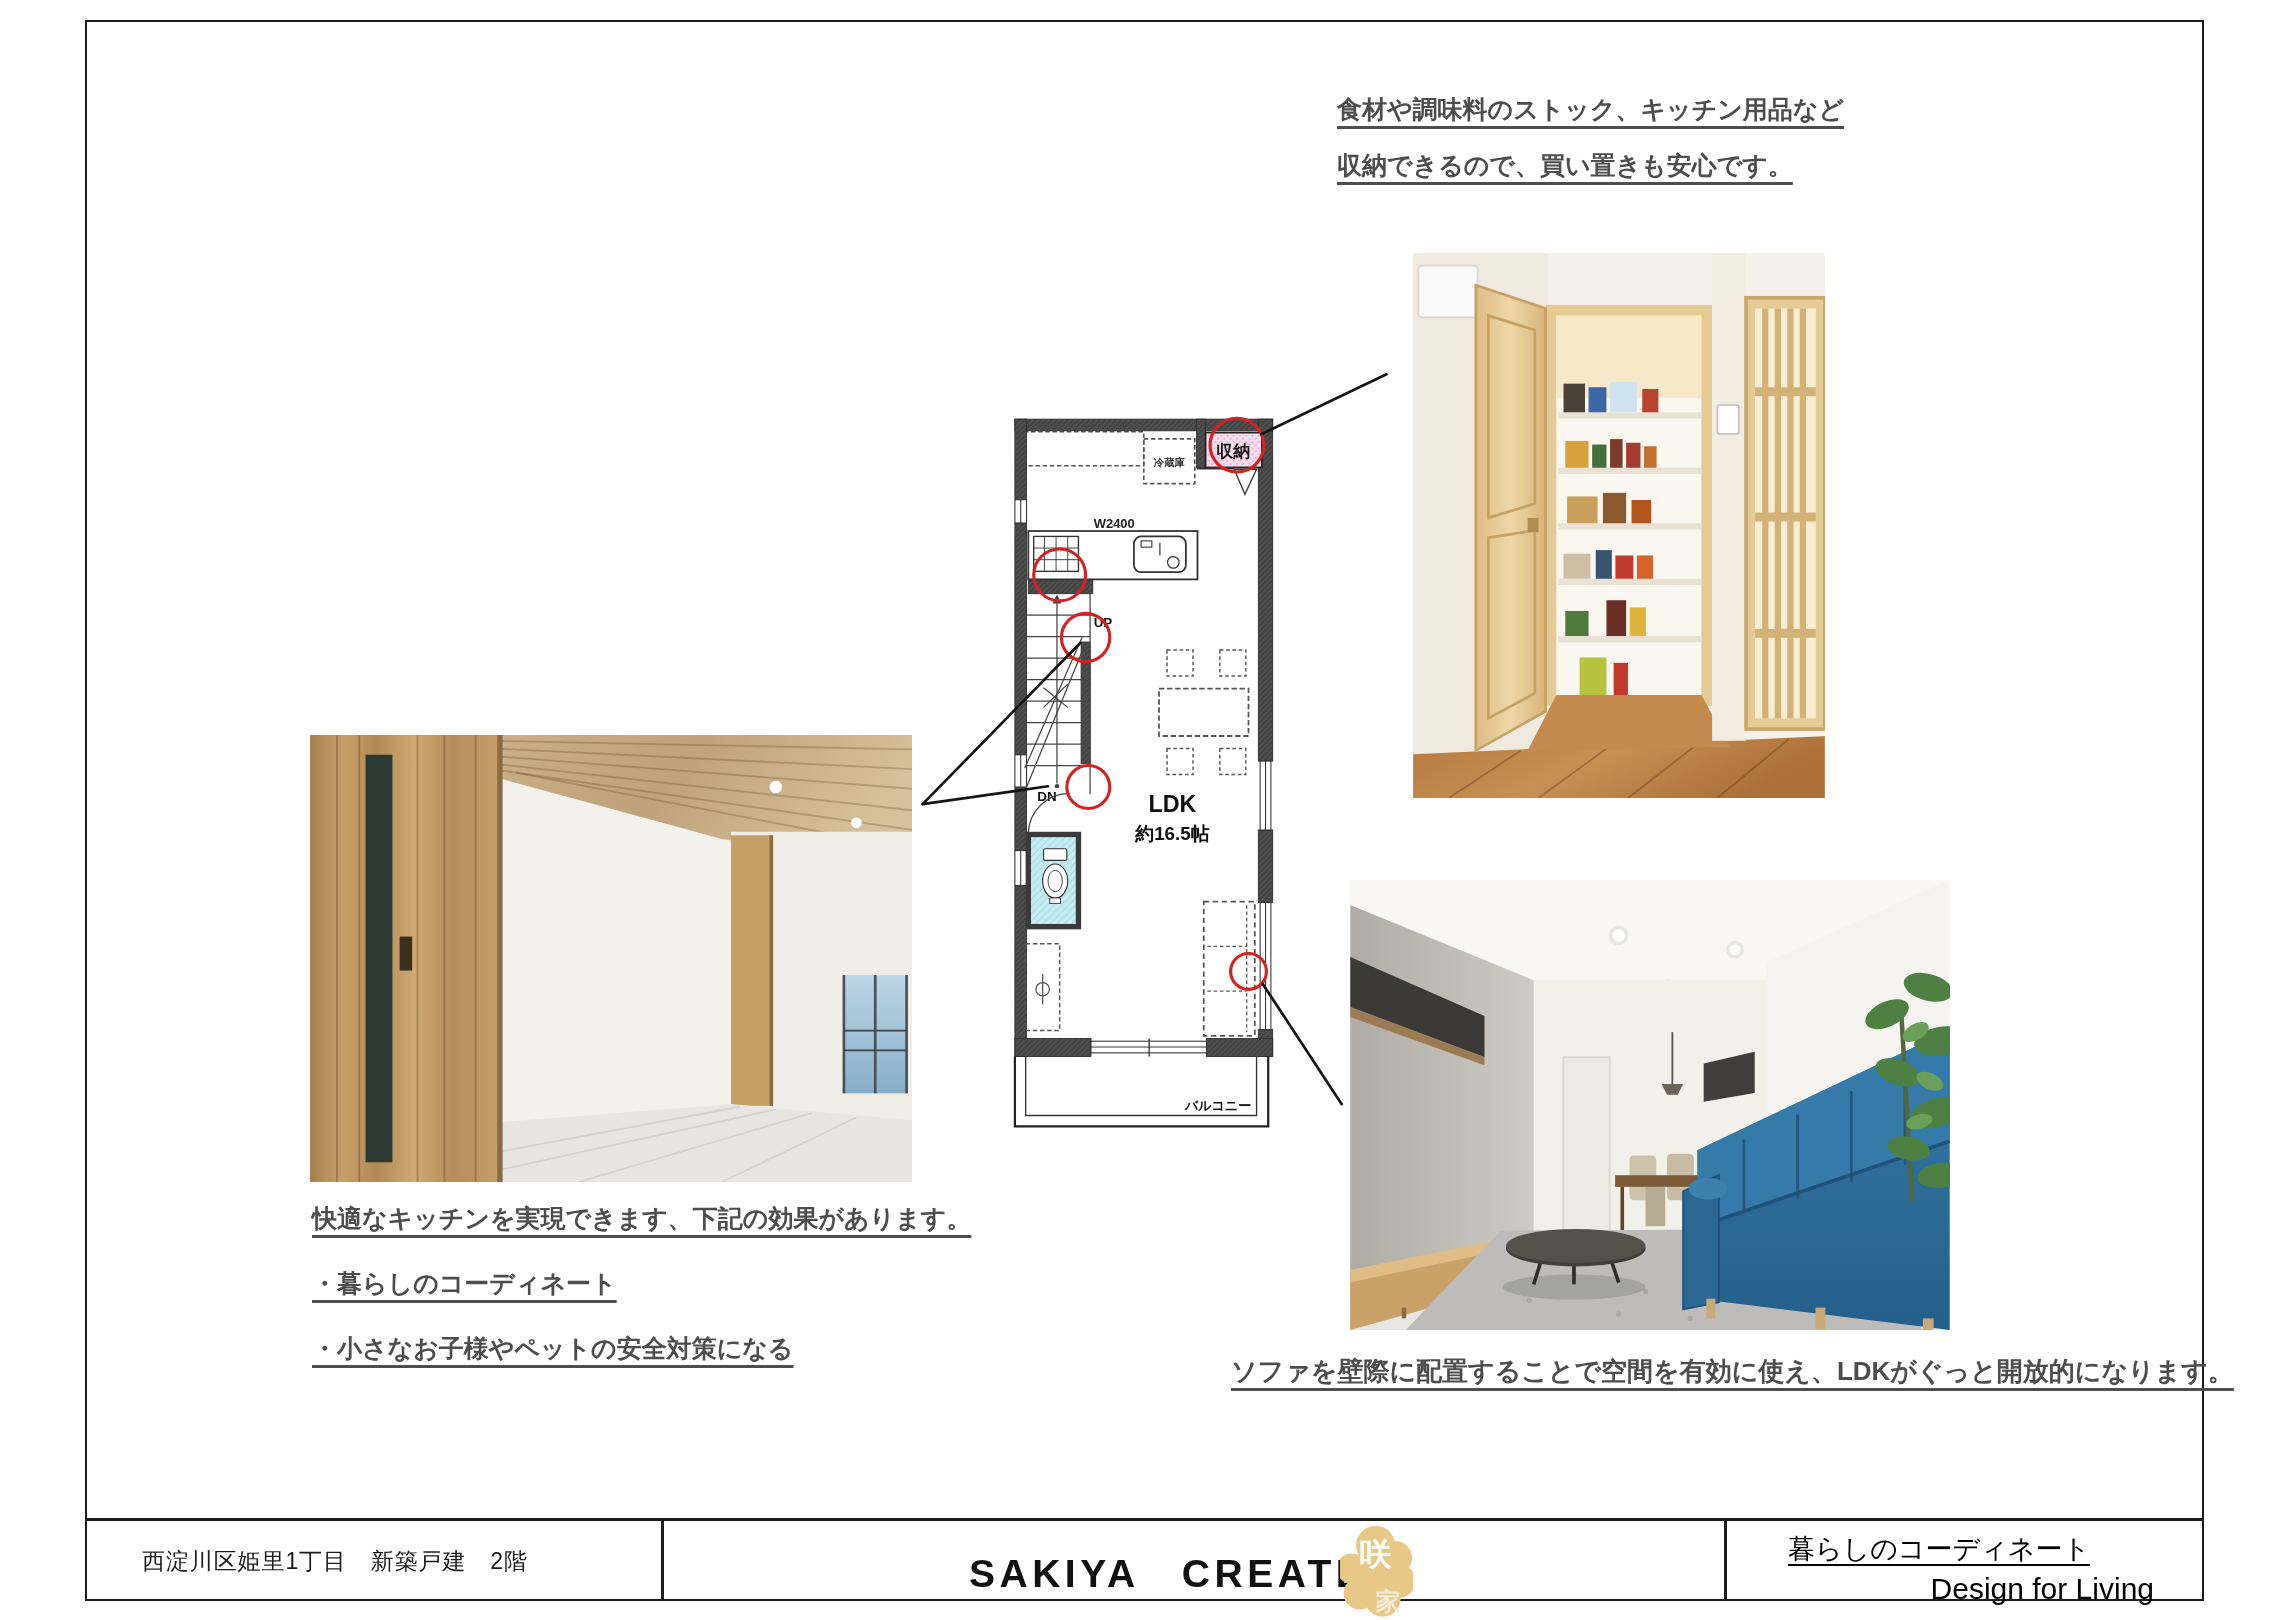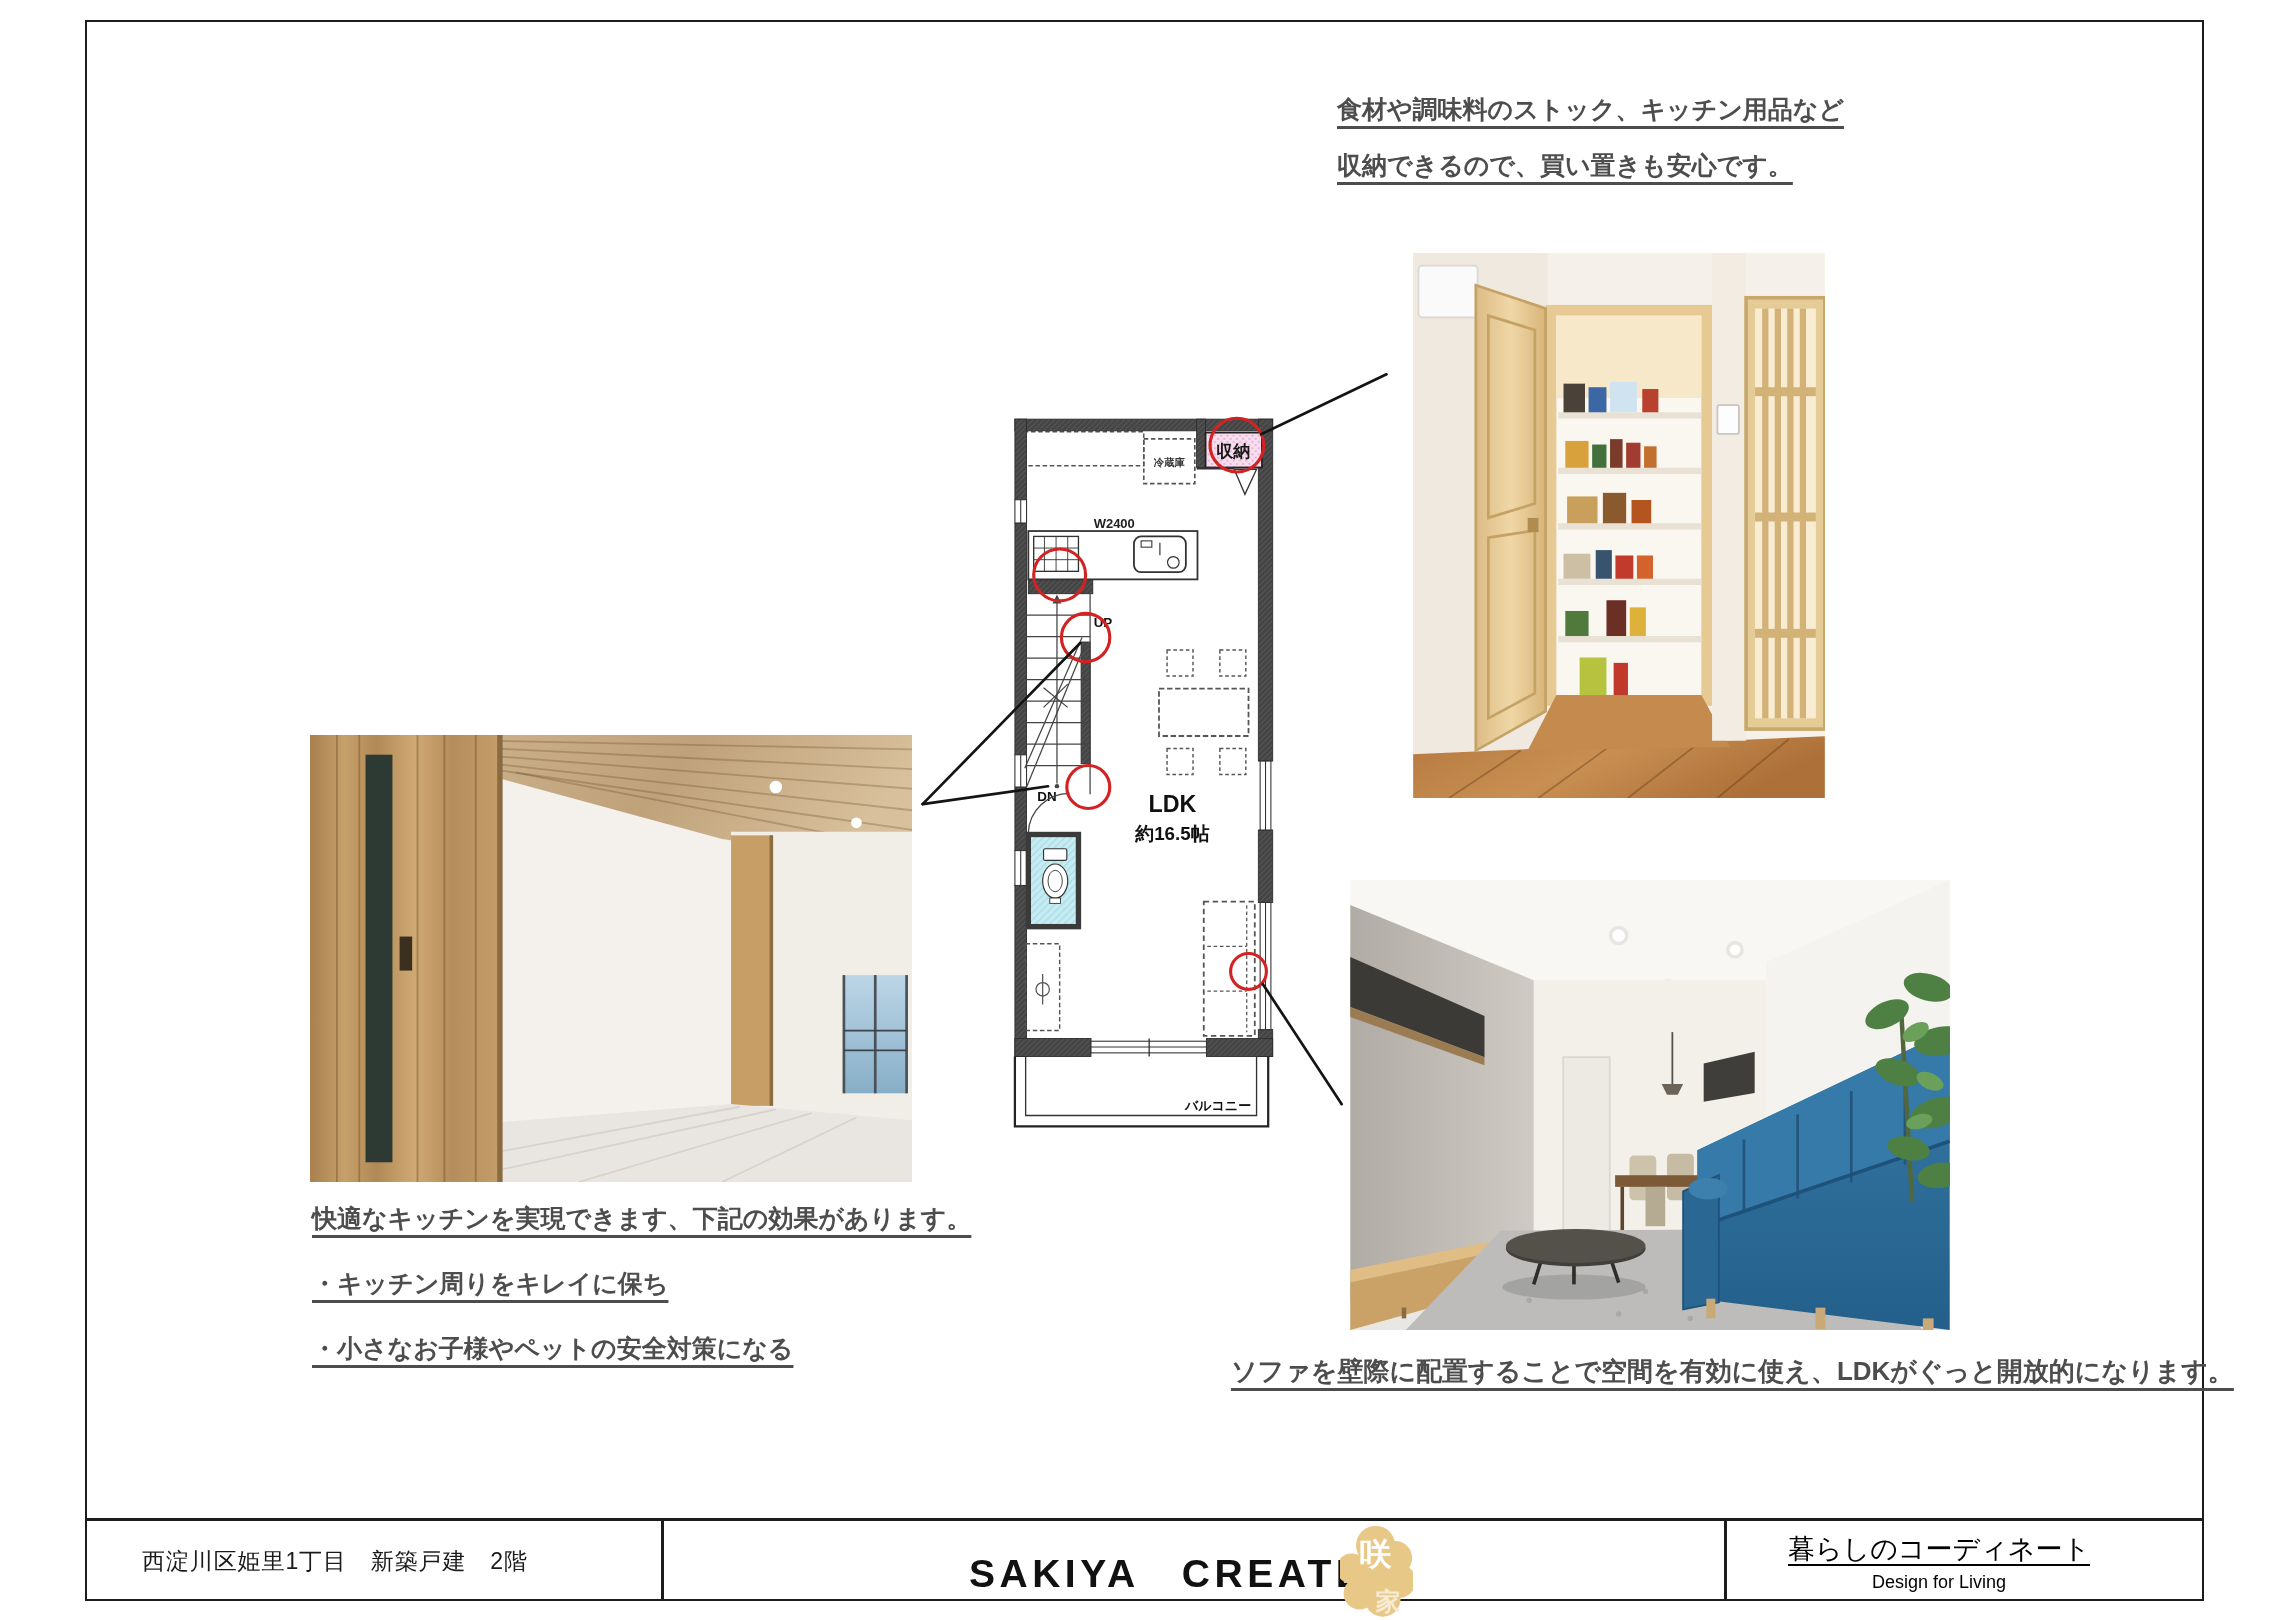--- a/index.html
+++ b/index.html
@@ -18,39 +18,39 @@
   .sofa-note{left:1231px;top:1354px;}
   .sofa-note .ln{font-size:26px;}
   
   .footer-topline{left:85px;top:1518px;width:2119px;height:2.7px;background:#1c1c1c;}
   .footer-div1{left:661px;top:1518px;width:2.7px;height:82px;background:#1c1c1c;}
   .footer-div2{left:1724px;top:1518px;width:2.7px;height:82px;background:#1c1c1c;}
   .footer-property{left:142px;top:1546px;font-size:23px;color:#1a1a1a;letter-spacing:0.9px;white-space:nowrap;}
   .footer-company{left:969px;top:1547px;font-size:39px;color:#111;letter-spacing:4.5px;font-weight:600;white-space:nowrap;}
   .footer-tagline{left:1724px;top:1531px;width:430px;text-align:center;color:#000000;}
   .footer-tagline .jp{font-size:27px;text-decoration:underline;text-underline-offset:6.3px;text-decoration-thickness:2.2px;white-space:nowrap;}
-  .footer-tagline .en{font-size:18px;margin-top:5.4px;white-space:nowrap;}
+  .footer-tagline .en{font-size:30px;margin-top:5.4px;white-space:nowrap;text-align:right;}
   svg{display:block;}
   .photo{box-shadow:none;}
 </style>
 </head>
 <body>
 
 <div id="canvas">
 
   <div class="abs page-border"></div>
 
   <div class="abs note kitchen-note">
     <span class="ln">食材や調味料のストック、キッチン用品など</span>
     <span class="ln">収納できるので、買い置きも安心です。</span>
   </div>
 
   <div class="abs note stairs-note">
     <span class="ln">快適なキッチンを実現できます、下記の効果があります。</span>
-    <span class="ln">・キッチン周りをキレイに保ち</span>
+    <span class="ln">・暮らしのコーディネート</span>
     <span class="ln">・小さなお子様やペットの安全対策になる</span>
   </div>
 
   <div class="abs note sofa-note">
     <span class="ln">ソファを壁際に配置することで空間を有効に使え、LDKがぐっと開放的になります。</span>
   </div>
 
   <svg class="abs photo" style="left:310px;top:735px;" width="602" height="447" viewBox="0 0 672 499">
     <defs>
       <linearGradient id="hwDoor" x1="0" y1="0" x2="1" y2="0">

